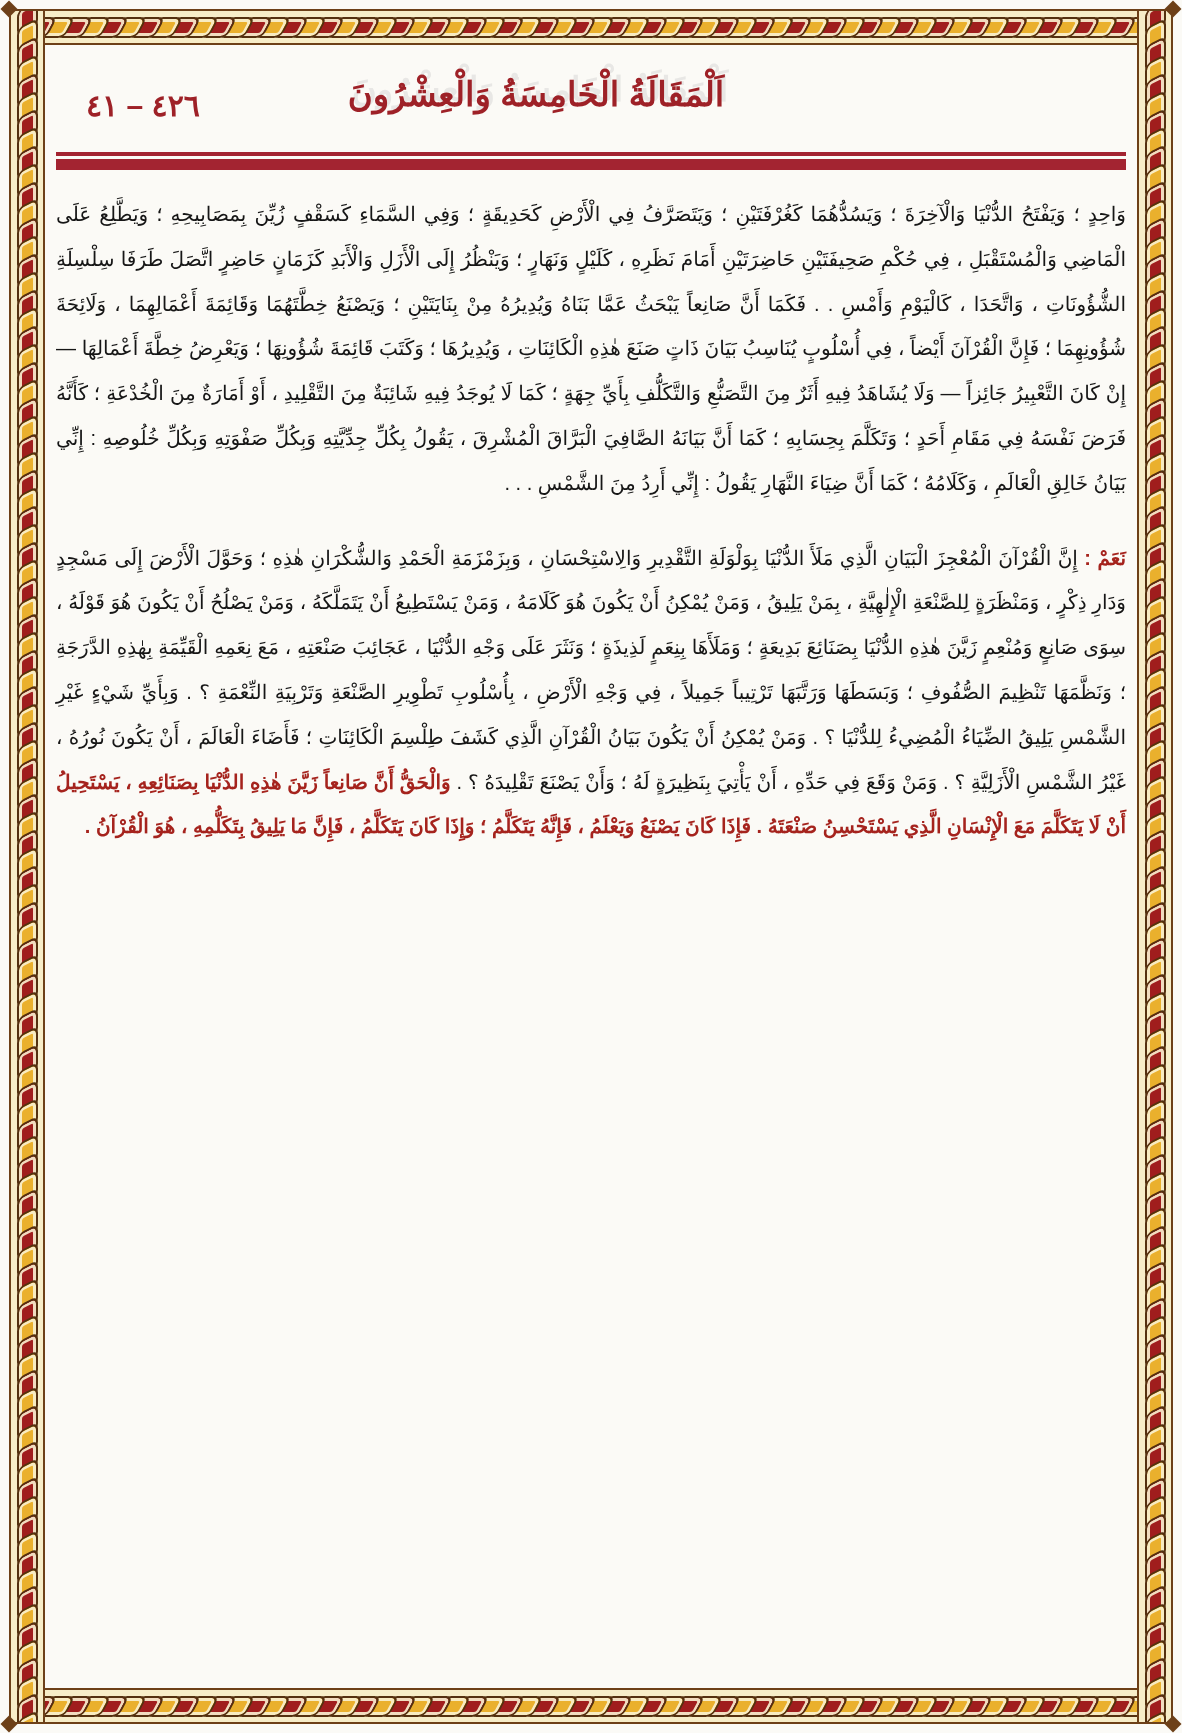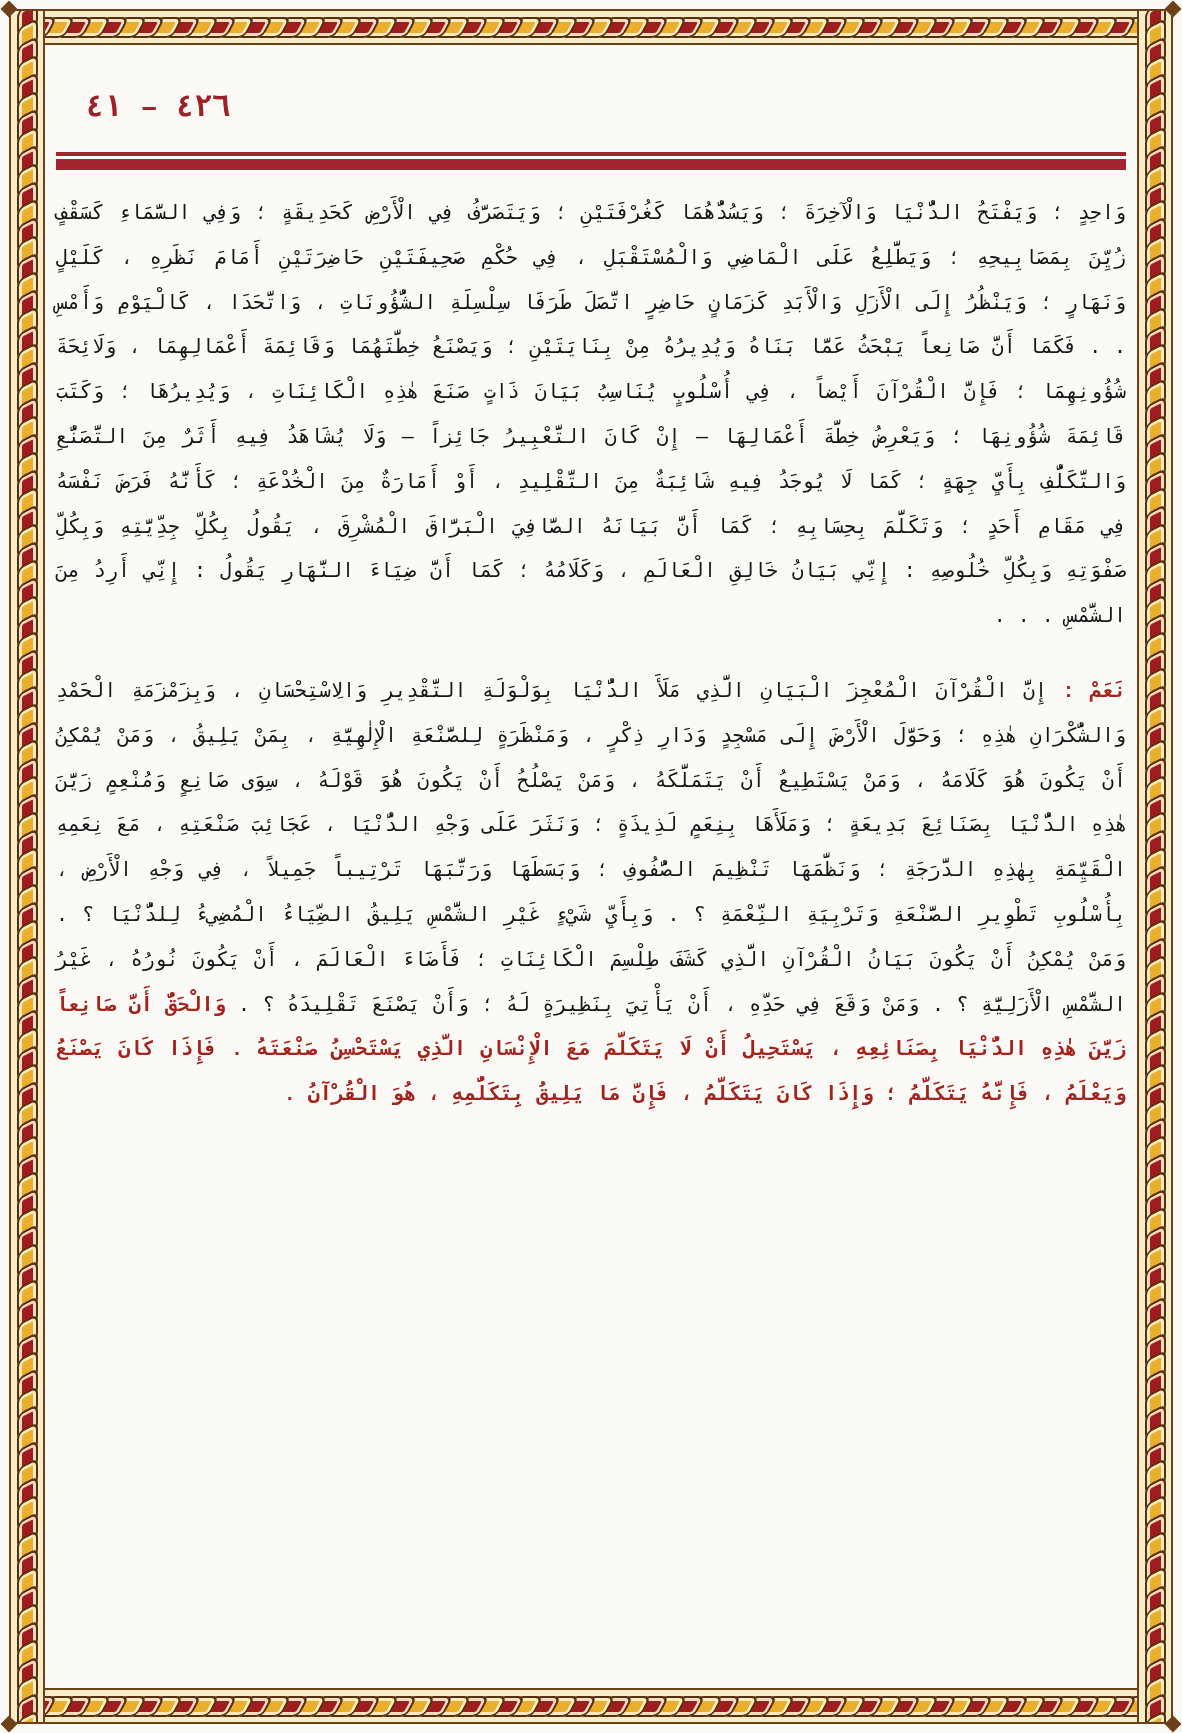--- a/index.html
+++ b/index.html
@@ -2,21 +2,21 @@
 <html lang="ar" dir="rtl" style="--page-bg: #fbfaf6; --title-red: #9e2127; --rule-red: #a32431; --accent-red: #a5231d; --text-black: #161616; --border-brown: #6d4018; --border-cream: #f7edc8; --border-maroon: #a01d1d; --border-gold: #eab02d;"><head>
 <meta charset="utf-8">
 <style>
   html,body{margin:0;padding:0;background:#e8e8e8;}
   .page{
     position:relative;
     width:1182px;height:1733px;
     margin:0 auto;
     background:var(--page-bg,#fbfaf6);
     overflow:hidden;
-    font-family:Liberation Mono, monospace;
+    font-family:Liberation Sans, sans-serif;
   }
   
   .b-strip{
     position:absolute;
     background:var(--border-cream,#f7edc8);
     border:2px solid var(--border-brown,#6d4018);
     display:flex;
     overflow:hidden;
     box-sizing:border-box;
     align-items:center;
@@ -418,20 +418,21 @@
     </div>
   <div class="corner c-tl"></div>
   <div class="corner c-tr"></div>
   <div class="corner c-bl"></div>
   <div class="corner c-br"></div>
 
   <div class="content">
 
     <div class="header">
       <div class="page-number">٤٢٦ – ٤١</div>
+      <div class="page-title">اَلْمَقَالَةُ الْخَامِسَةُ وَالْعِشْرُونَ</div>
     </div>
 
     <div class="rule-thin"></div>
     <div class="rule-thick"></div>
 
     <div class="body-text">
       <p class="para">وَاحِدٍ ؛ وَيَفْتَحُ الدُّنْيَا وَالْآخِرَةَ ؛ وَيَسُدُّهُمَا كَغُرْفَتَيْنِ ؛ وَيَتَصَرَّفُ فِي الْأَرْضِ كَحَدِيقَةٍ ؛ وَفِي السَّمَاءِ كَسَقْفٍ زُيِّنَ بِمَصَابِيحِهِ ؛ وَيَطَّلِعُ عَلَى الْمَاضِي وَالْمُسْتَقْبَلِ ، فِي حُكْمِ صَحِيفَتَيْنِ حَاضِرَتَيْنِ أَمَامَ نَظَرِهِ ، كَلَيْلٍ وَنَهَارٍ ؛ وَيَنْظُرُ إِلَى الْأَزَلِ وَالْأَبَدِ كَزَمَانٍ حَاضِرٍ اتَّصَلَ طَرَفَا سِلْسِلَةِ الشُّؤُونَاتِ ، وَاتَّحَدَا ، كَالْيَوْمِ وَأَمْسِ . . فَكَمَا أَنَّ صَانِعاً يَبْحَثُ عَمَّا بَنَاهُ وَيُدِيرُهُ مِنْ بِنَايَتَيْنِ ؛ وَيَصْنَعُ خِطَّتَهُمَا وَقَائِمَةَ أَعْمَالِهِمَا ، وَلَائِحَةَ شُؤُونِهِمَا ؛ فَإِنَّ الْقُرْآنَ أَيْضاً ، فِي أُسْلُوبٍ يُنَاسِبُ بَيَانَ ذَاتٍ صَنَعَ هٰذِهِ الْكَائِنَاتِ ، وَيُدِيرُهَا ؛ وَكَتَبَ قَائِمَةَ شُؤُونِهَا ؛ وَيَعْرِضُ خِطَّةَ أَعْمَالِهَا — إِنْ كَانَ التَّعْبِيرُ جَائِزاً — وَلَا يُشَاهَدُ فِيهِ أَثَرٌ مِنَ التَّصَنُّعِ وَالتَّكَلُّفِ بِأَيِّ جِهَةٍ ؛ كَمَا لَا يُوجَدُ فِيهِ شَائِبَةٌ مِنَ التَّقْلِيدِ ، أَوْ أَمَارَةٌ مِنَ الْخُدْعَةِ ؛ كَأَنَّهُ فَرَضَ نَفْسَهُ فِي مَقَامِ أَحَدٍ ؛ وَتَكَلَّمَ بِحِسَابِهِ ؛ كَمَا أَنَّ بَيَانَهُ الصَّافِيَ الْبَرَّاقَ الْمُشْرِقَ ، يَقُولُ بِكُلِّ جِدِّيَّتِهِ وَبِكُلِّ صَفْوَتِهِ وَبِكُلِّ خُلُوصِهِ : إِنِّي بَيَانُ خَالِقِ الْعَالَمِ ، وَكَلَامُهُ ؛ كَمَا أَنَّ ضِيَاءَ النَّهَارِ يَقُولُ : إِنِّي أَرِدُ مِنَ الشَّمْسِ . . .</p>
       <p class="para"><span class="lead-red">نَعَمْ : </span><span>إِنَّ الْقُرْآنَ الْمُعْجِزَ الْبَيَانِ الَّذِي مَلَأَ الدُّنْيَا بِوَلْوَلَةِ التَّقْدِيرِ وَالِاسْتِحْسَانِ ، وَبِزَمْزَمَةِ الْحَمْدِ وَالشُّكْرَانِ هٰذِهِ ؛ وَحَوَّلَ الْأَرْضَ إِلَى مَسْجِدٍ وَدَارِ ذِكْرٍ ، وَمَنْظَرَةٍ لِلصَّنْعَةِ الْإِلٰهِيَّةِ ، بِمَنْ يَلِيقُ ، وَمَنْ يُمْكِنُ أَنْ يَكُونَ هُوَ كَلَامَهُ ، وَمَنْ يَسْتَطِيعُ أَنْ يَتَمَلَّكَهُ ، وَمَنْ يَصْلُحُ أَنْ يَكُونَ هُوَ قَوْلَهُ ، سِوَى صَانِعٍ وَمُنْعِمٍ زَيَّنَ هٰذِهِ الدُّنْيَا بِصَنَائِعَ بَدِيعَةٍ ؛ وَمَلَأَهَا بِنِعَمٍ لَذِيذَةٍ ؛ وَنَثَرَ عَلَى وَجْهِ الدُّنْيَا ، عَجَائِبَ صَنْعَتِهِ ، مَعَ نِعَمِهِ الْقَيِّمَةِ بِهٰذِهِ الدَّرَجَةِ ؛ وَنَظَّمَهَا تَنْظِيمَ الصُّفُوفِ ؛ وَبَسَطَهَا وَرَتَّبَهَا تَرْتِيباً جَمِيلاً ، فِي وَجْهِ الْأَرْضِ ، بِأُسْلُوبِ تَطْوِيرِ الصَّنْعَةِ وَتَرْبِيَةِ النِّعْمَةِ ؟ . وَبِأَيِّ شَيْءٍ غَيْرِ الشَّمْسِ يَلِيقُ الضِّيَاءُ الْمُضِيءُ لِلدُّنْيَا ؟ . وَمَنْ يُمْكِنُ أَنْ يَكُونَ بَيَانُ الْقُرْآنِ الَّذِي كَشَفَ طِلْسِمَ الْكَائِنَاتِ ؛ فَأَضَاءَ الْعَالَمَ ، أَنْ يَكُونَ نُورُهُ ، غَيْرُ الشَّمْسِ الْأَزَلِيَّةِ ؟ . وَمَنْ وَقَعَ فِي حَدِّهِ ، أَنْ يَأْتِيَ بِنَظِيرَةٍ لَهُ ؛ وَأَنْ يَصْنَعَ تَقْلِيدَهُ ؟ . </span><span class="red-bold">وَالْحَقُّ أَنَّ صَانِعاً زَيَّنَ هٰذِهِ الدُّنْيَا بِصَنَائِعِهِ ، يَسْتَحِيلُ أَنْ لَا يَتَكَلَّمَ مَعَ الْإِنْسَانِ الَّذِي يَسْتَحْسِنُ صَنْعَتَهُ . فَإِذَا كَانَ يَصْنَعُ وَيَعْلَمُ ، فَإِنَّهُ يَتَكَلَّمُ ؛ وَإِذَا كَانَ يَتَكَلَّمُ ، فَإِنَّ مَا يَلِيقُ بِتَكَلُّمِهِ ، هُوَ الْقُرْآنُ .</span></p>
     </div>
 

